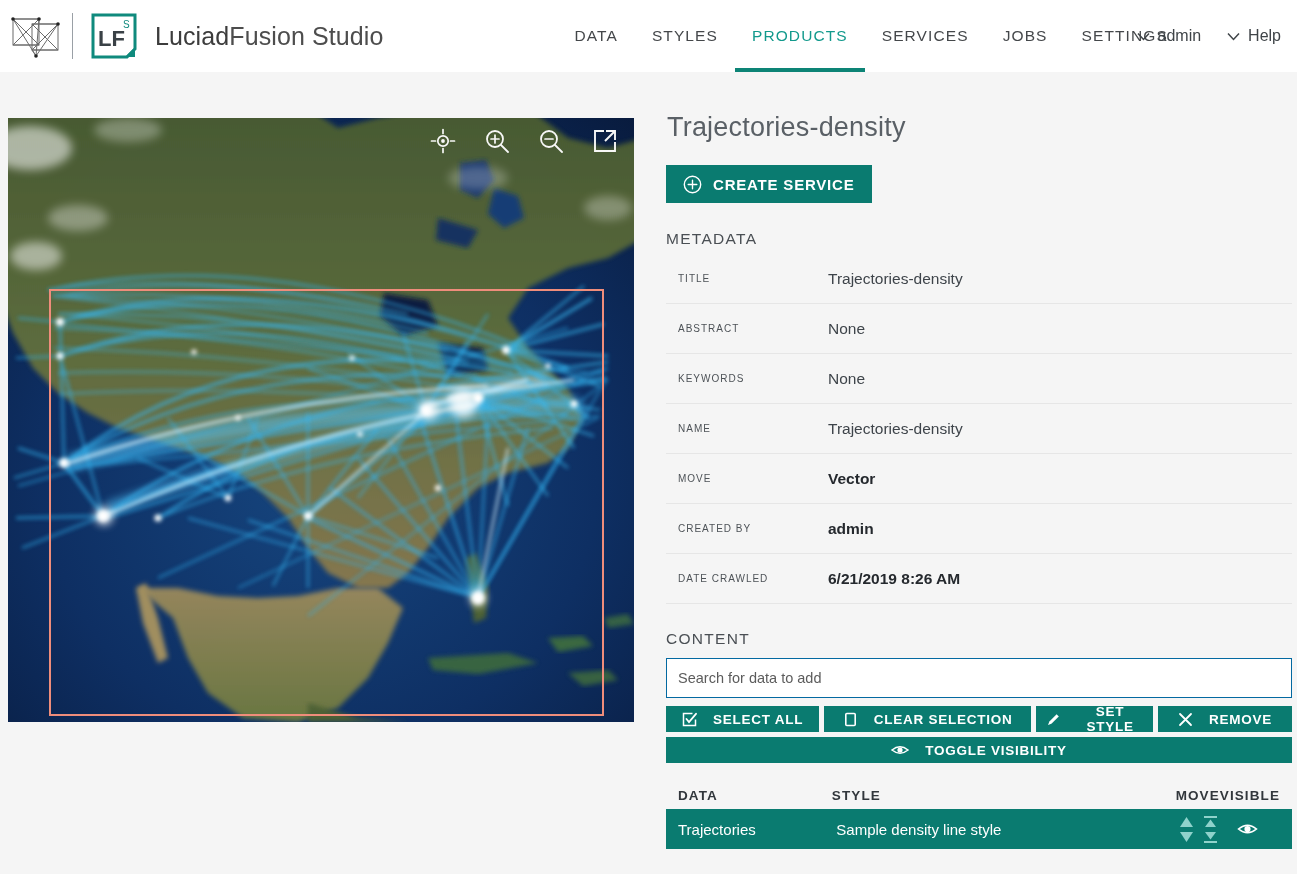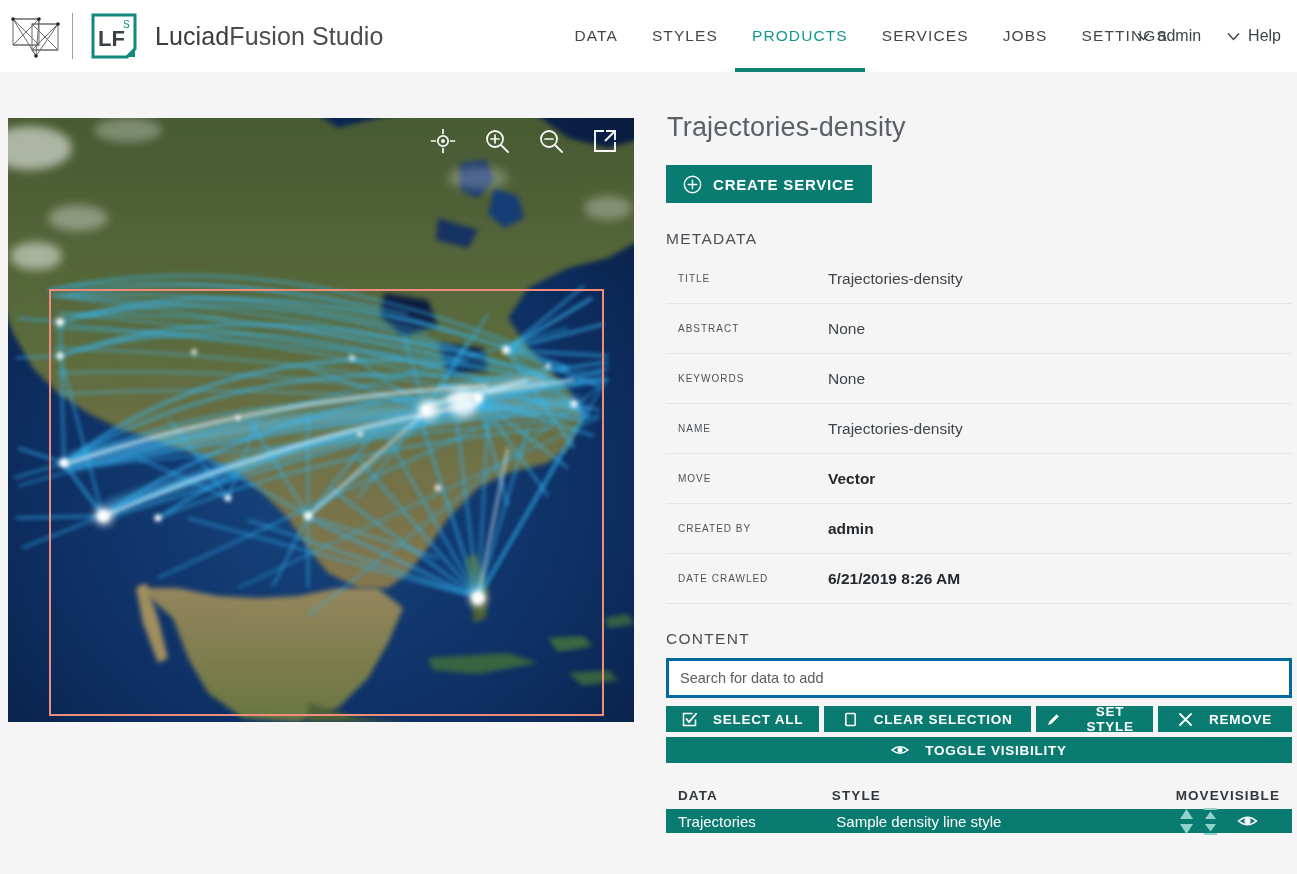--- a/index.html
+++ b/index.html
@@ -120,21 +120,21 @@
     font-size: 10px; letter-spacing: 1px; color: #4d5257;
   }
   .meta-val { font-size: 15.5px; color: #3e444a; }
   .meta-val.strong { font-weight: bold; color: #25292e; }
 
   .content-label { margin-top: 26px; }
 
   .search-box {
     margin-top: 10px;
     width: 626px; height: 40px;
-    border: 3px solid #0369a1; background: #fff;
+    border: 1px solid #0369a1; background: #fff;
     padding: 0 11px; font-size: 14.5px; color: #3c3c3c;
     font-family: inherit;
   }
   .search-box::placeholder { color: #5c5c5c; }
 
   .btnrow {
     margin-top: 8px; display: flex; gap: 5px; width: 626px;
   }
   .abtn {
     background: #0a7b70; color: #fff; border: none;
@@ -155,21 +155,21 @@
     display: flex; align-items: center; height: 28px;
     font-size: 13.5px; font-weight: bold; letter-spacing: 1.1px;
     color: #32373c;
   }
   .th-data  { width: 242px; padding-left: 12px; }
   .th-style { width: 502px; }
   .th-move  { width: 78px; text-align: right; }
   .th-vis   { flex: 1; text-align: left; padding-right: 12px; }
 
   .trow {
-    display: flex; align-items: center; height: 24px;
+    display: flex; align-items: center; height: 40px;
     background: #0a7b70; color: #fff;
     cursor: pointer;
   }
   .td-data  { width: 242px; padding-left: 12px; font-size: 15px; }
   .td-style { width: 496px; font-size: 15px; }
   .td-move  { width: 86px; display: flex; align-items: center; gap: 7px; }
   .td-vis   { flex: 1; display: flex; justify-content: flex-end; padding-right: 34px; }
   .movegrp  { display: flex; flex-direction: column; gap: 1px; }
   .mi { width: 17px; height: 14px; display: block; cursor: pointer; }
   .eye-row { width: 21px; height: 16px; display: block; cursor: pointer; }

